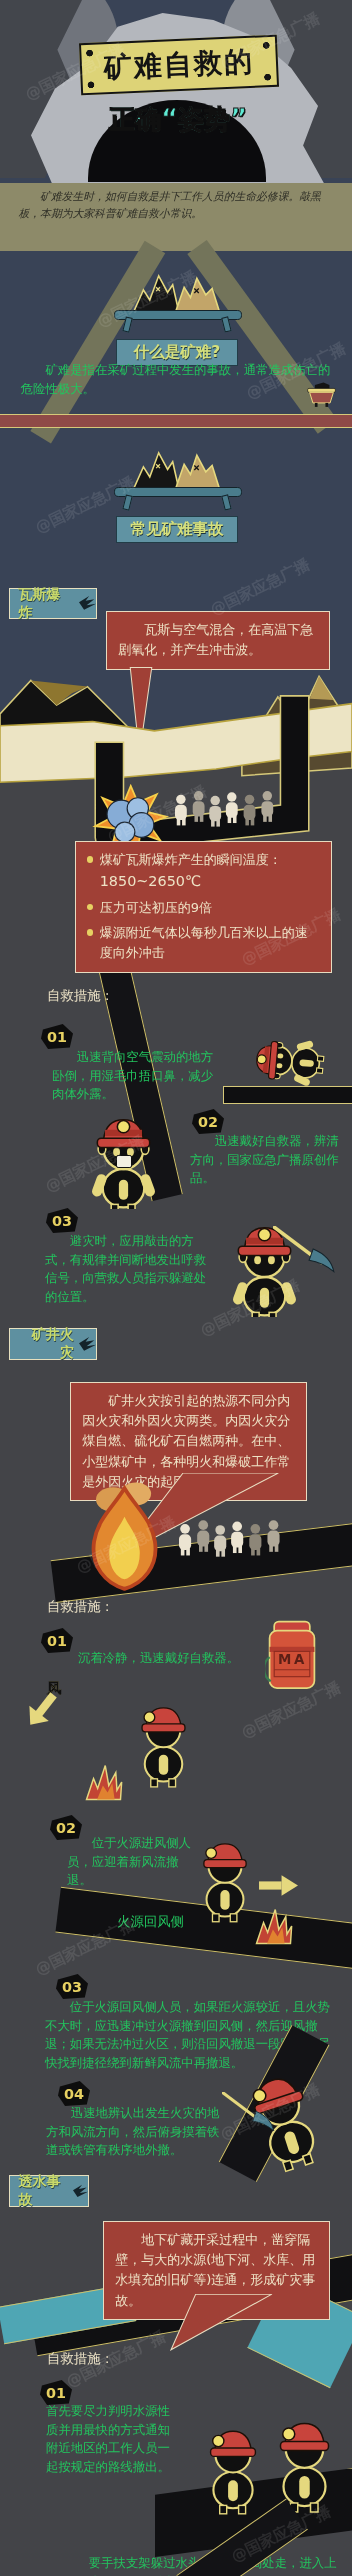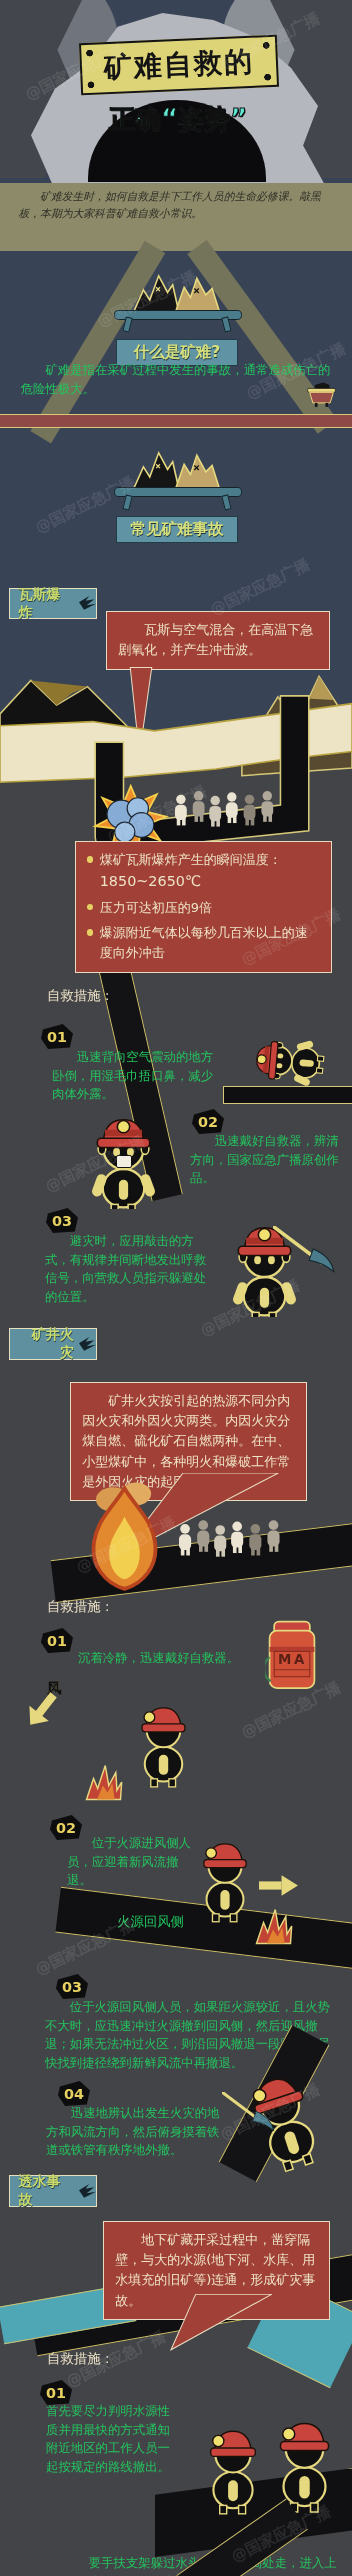--- a/index.html
+++ b/index.html
@@ -323,21 +323,21 @@
   <div class="s band" style="left:289px;top:2035px;width:41px;height:155px;transform:rotate(28deg);transform-origin:50% 0;"></div>
   <svg class="s" style="left:246px;top:2061px;" width="77px" height="118" viewBox="0 0 100 140">
       <g transform="rotate(-18 50 70)">
         <use href="#miner-b"></use>
       </g>
     </svg>
   <svg class="s" style="left:222px;top:2092px;" width="57" height="44" viewBox="0 0 130 100">
       <use href="#pick"></use>
     </svg>
 
-  <div class="s lbox" style="left:9.3px;top:2175px;width:88px;height:32px;">
+  <div class="s lbox" style="left:9.3px;top:2175px;width:80px;height:32px;">
     <span>透水事故</span>
     <svg width="17.5" height="14.4" viewBox="0 0 34 28">
         <use href="#crack"></use>
       </svg>
   </div>
   <div class="s hband" style="left:31px;top:2282px;width:330px;height:44px;transform:rotate(-10deg);"></div>
   <div class="s teal" style="left:0;top:2295px;width:134px;height:36px;transform:rotate(-10deg);"></div>
   <div class="s teal" style="left:260px;top:2293px;width:92px;height:77px;transform:rotate(26deg);"></div>
   <div class="s rbox ind" style="left:103px;top:2221px;width:227px;">地下矿藏开采过程中，凿穿隔壁，与大的水源(地下河、水库、用水填充的旧矿等)连通，形成矿灾事故。</div>
   <svg class="s" style="left:170px;top:2294px;" width="103" height="58" viewBox="0 0 200 112">

